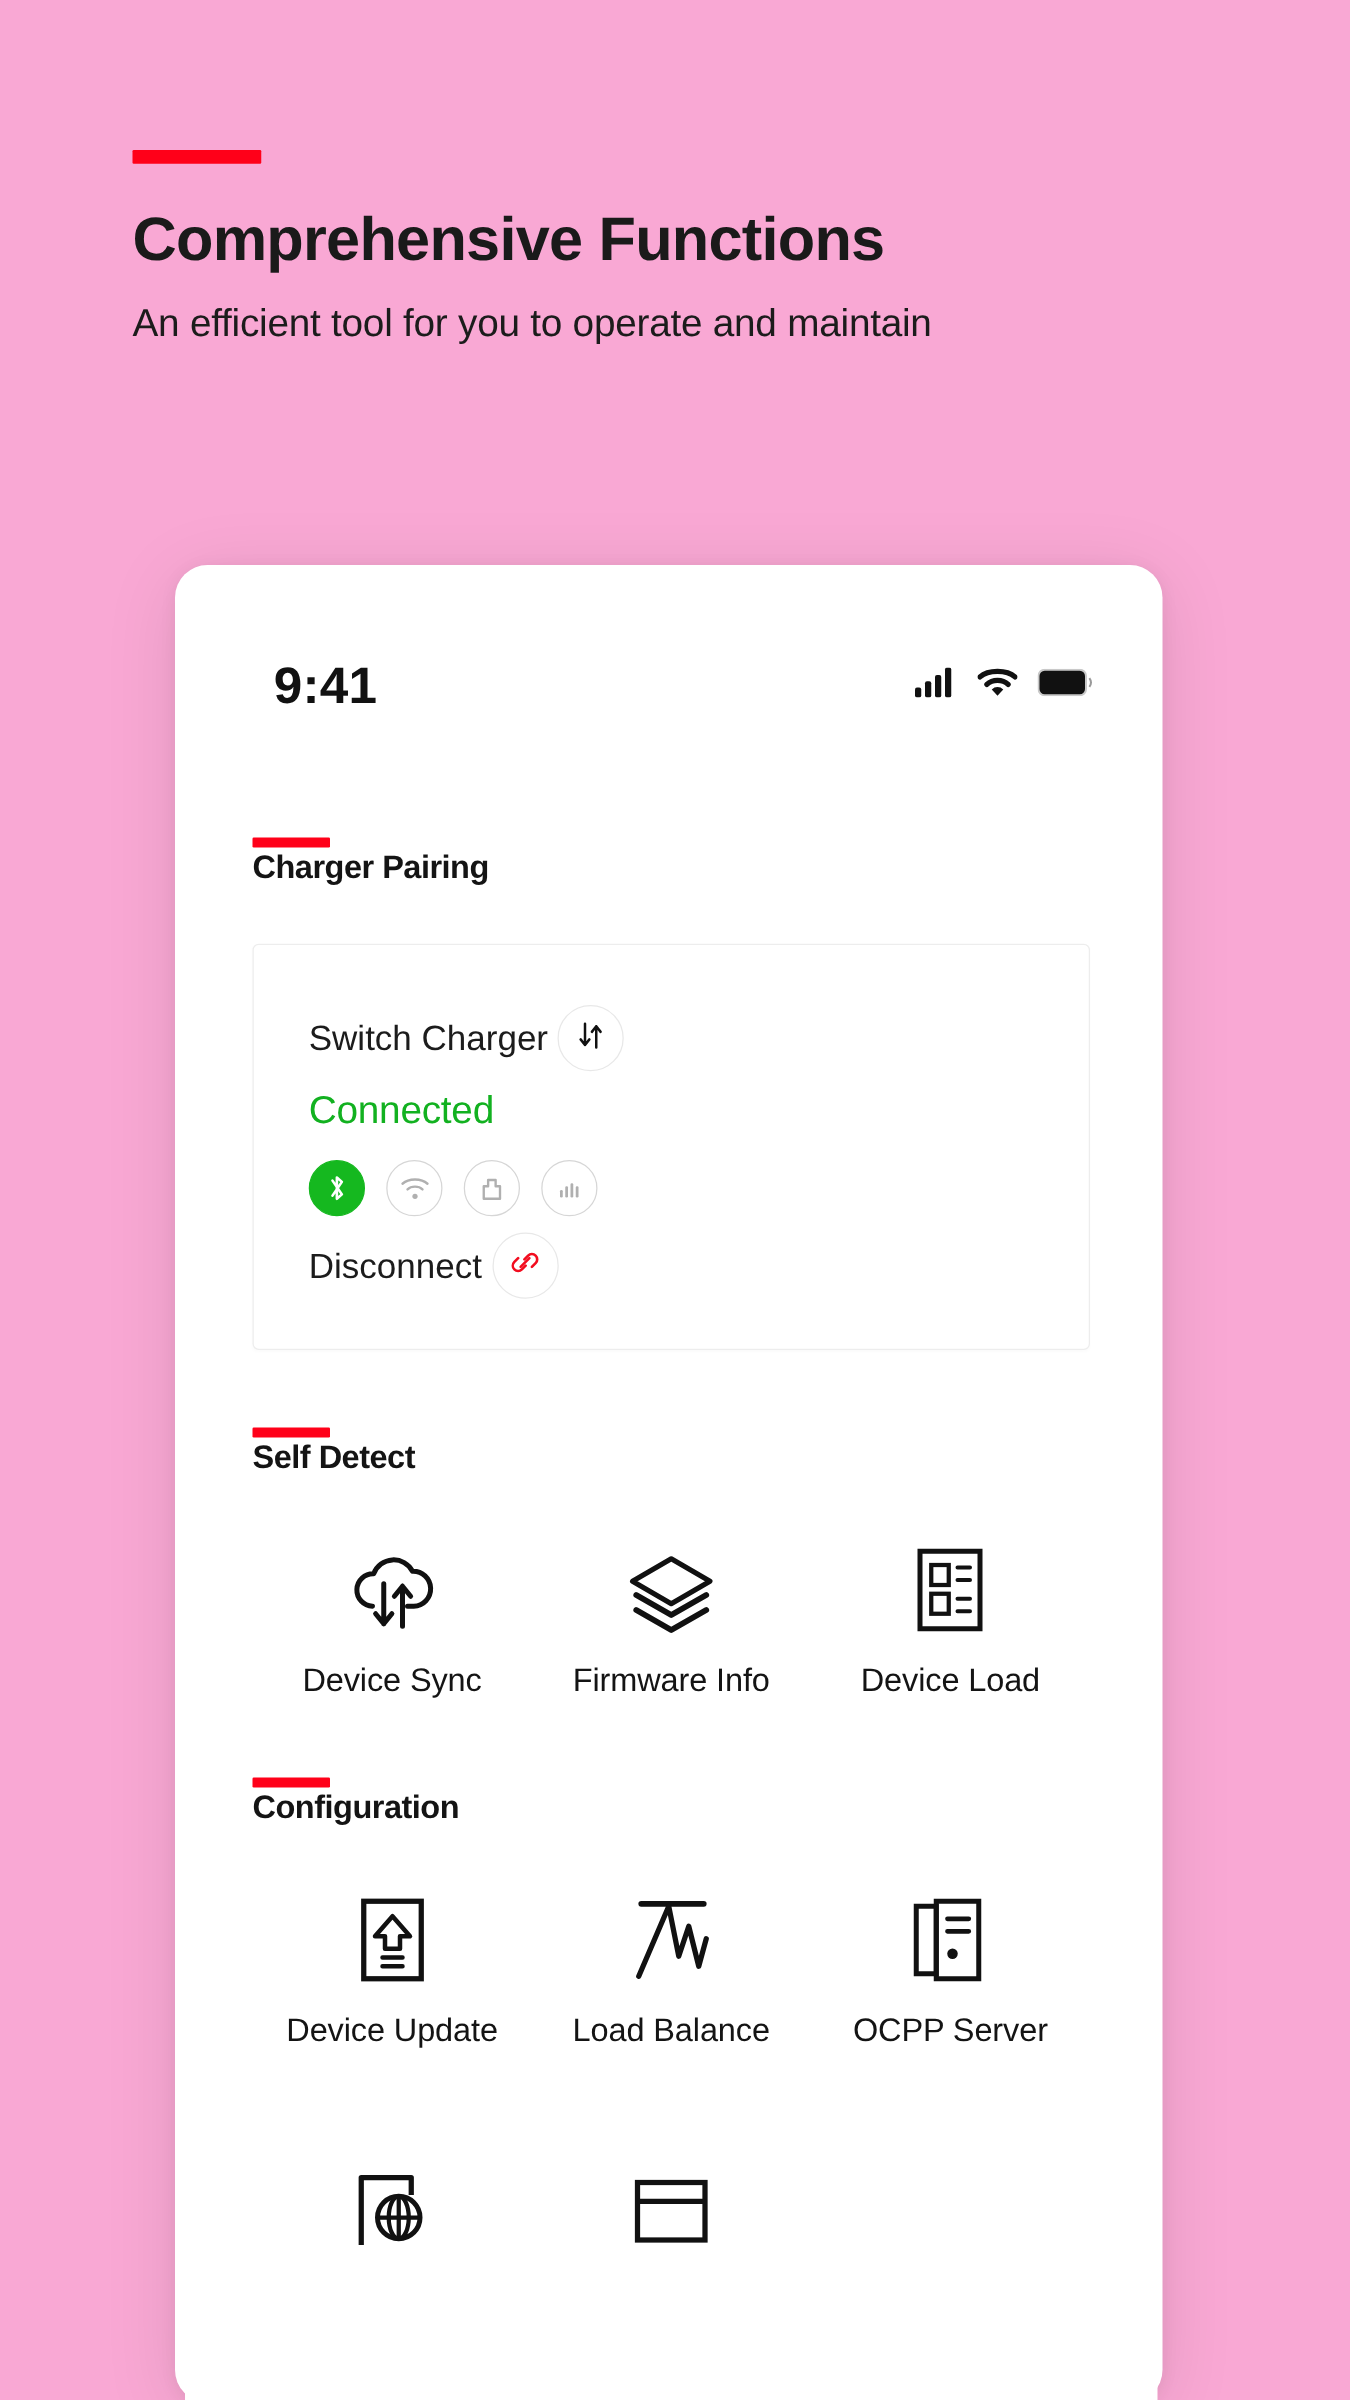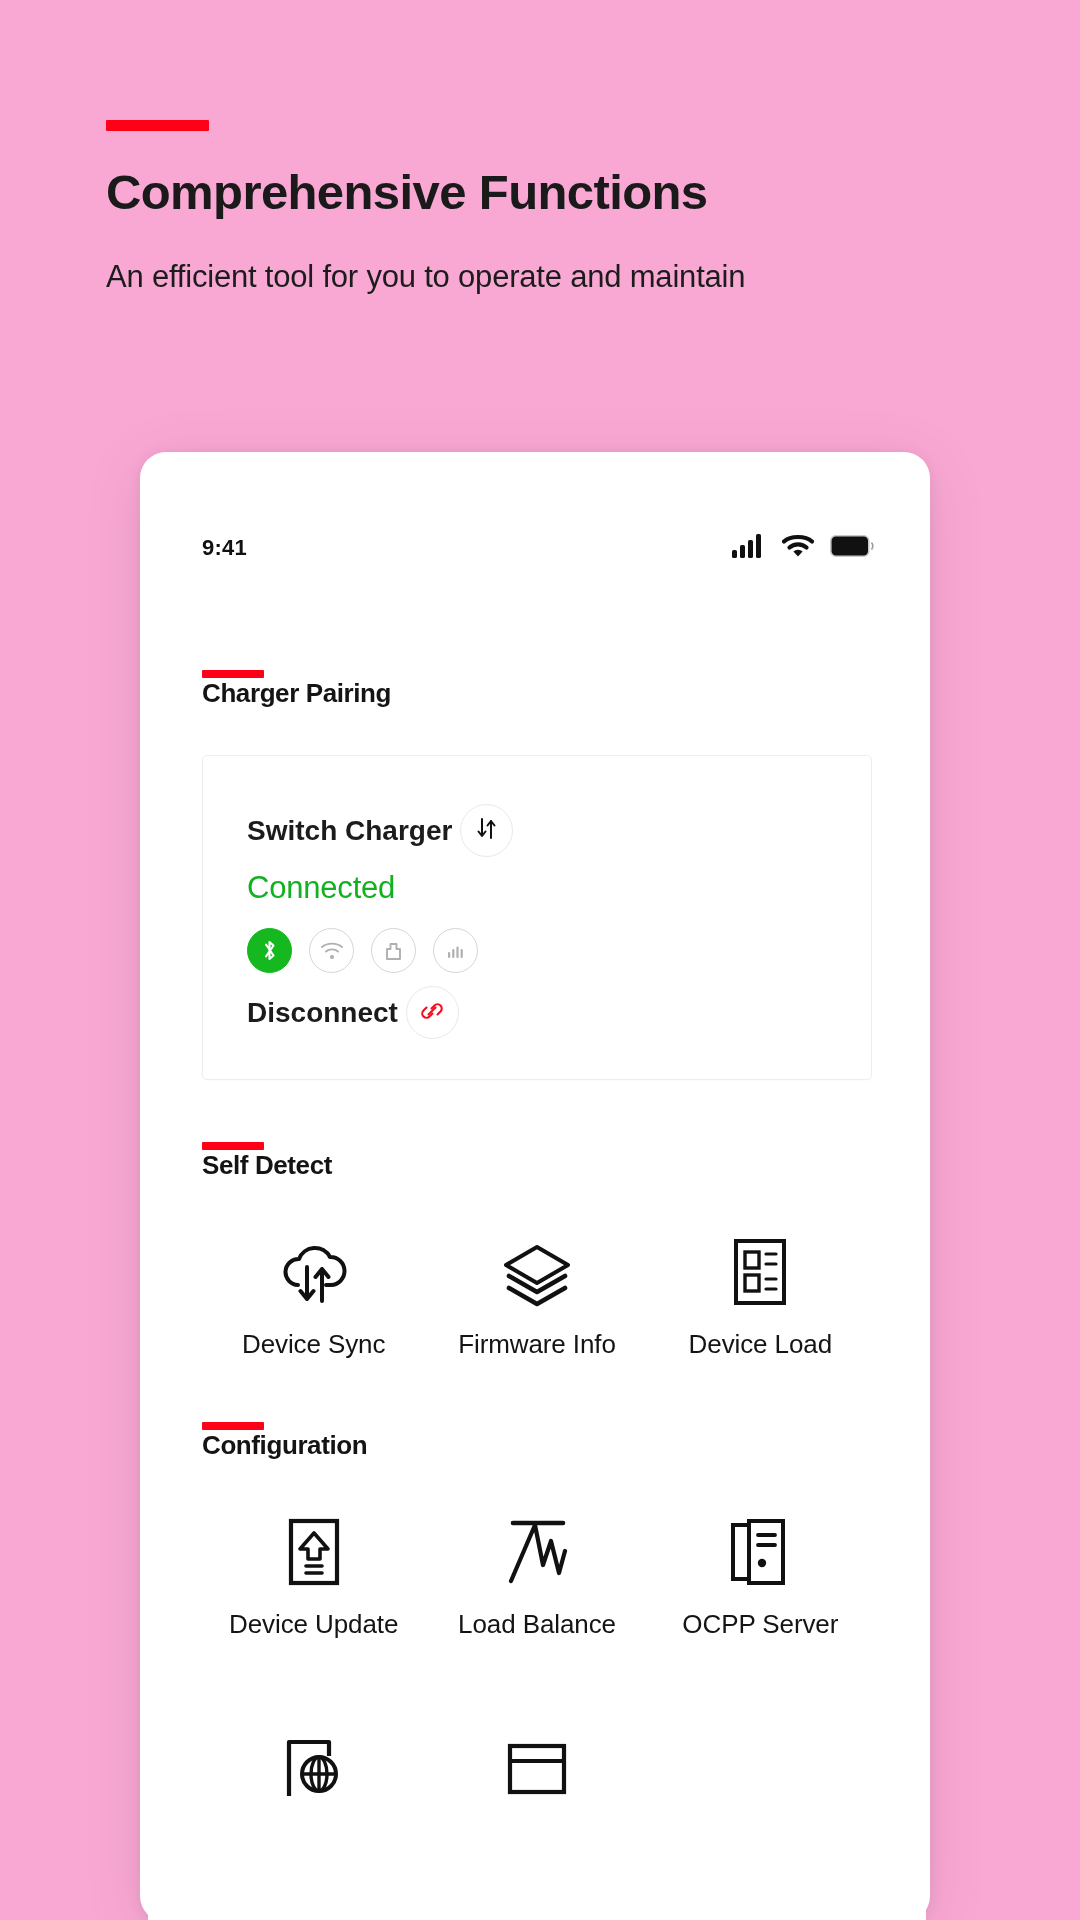--- a/index.html
+++ b/index.html
@@ -15,21 +15,21 @@
   .hero { position:absolute; left:106px; top:120px; width:900px; }
   .hero-rule {
     width:103px; height:11px; background:#ff0019; border-radius:1px;
     margin-bottom:34px;
   }
   .hero-title {
     font-size:49px; font-weight:bold; color:#1a1a1a;
     letter-spacing:-0.6px; line-height:1.12;
   }
   .hero-sub {
-    margin-top:38px;
+    margin-top:20px;
     font-size:31px; font-weight:400; color:#1c1c1c;
     letter-spacing:-0.2px; line-height:1.2;
   }
 
   
   .phone-shadow {
     position:absolute; left:140px; top:452px;
     width:790px; height:1470px;
     background:#ffffff;
     border-radius:26px;
@@ -42,21 +42,21 @@
     border-radius:14px 14px 0 0;
     overflow:hidden;
   }
 
   
   .statusbar {
     position:relative; height:96px;
     display:flex; align-items:center; justify-content:space-between;
     padding:0 52px 0 54px;
   }
-  .clock { font-size:22px; font-weight:600; color:#111; letter-spacing:0.2px; }
+  .clock { font-size:41px; font-weight:600; color:#111; letter-spacing:0.2px;margin-left:17px; }
   .status-icons { display:flex; align-items:center; gap:16px; }
 
   
   .section { padding:0 54px; }
   .sec-rule {
     width:62px; height:8px; background:#ff0019; border-radius:1px;
   }
   .sec-title {
     font-size:26px; font-weight:bold; color:#141414; letter-spacing:-0.4px;
   }
@@ -69,21 +69,21 @@
     background:#ffffff;
     display:flex;
     min-height:325px;
     box-shadow:0 1px 3px rgba(0,0,0,0.02);
   }
   .pair-left {
     flex:0 0 340px;
     padding:48px 0 40px 44px;
     display:flex; flex-direction:column; justify-content:space-between;
   }
-  .row-action { display:flex; align-items:center; gap:8px;font-weight:bold; }
+  .row-action { display:flex; align-items:center; gap:8px; }
   .row-label { font-size:28px; color:#1c1c1c; white-space:nowrap; }
   .circle-btn {
     width:53px; height:53px; border-radius:50%;
     border:1px solid #e8e8e8; background:#fff;
     display:flex; align-items:center; justify-content:center;
     flex:0 0 53px;
   }
   .connected {
     font-size:31px; font-weight:normal; color:#12b120; letter-spacing:-0.2px;
   }

